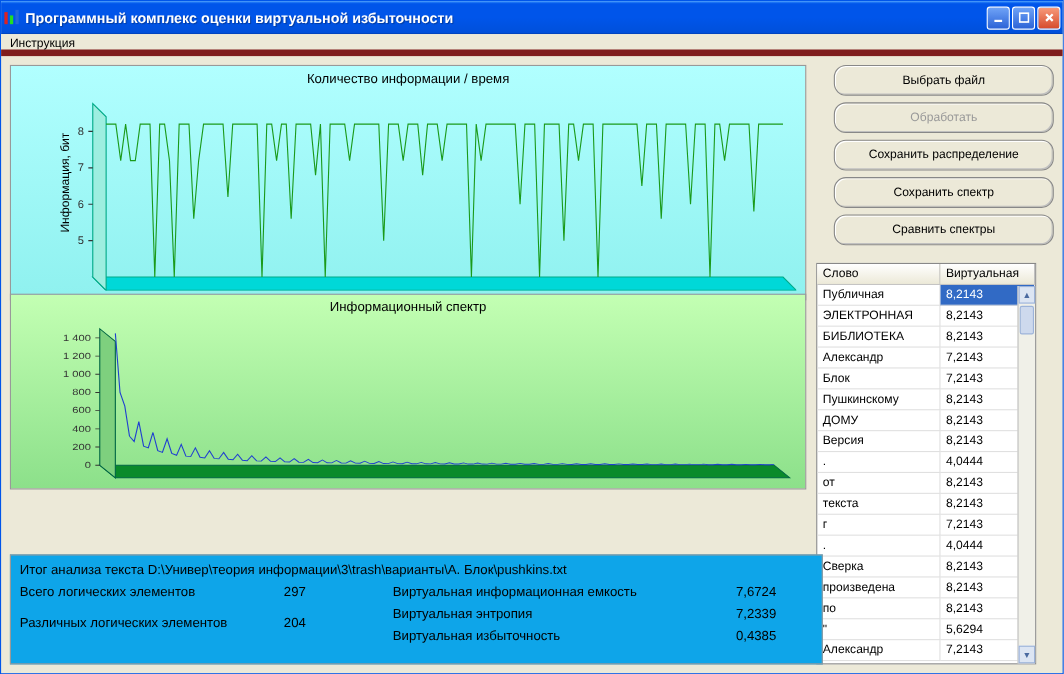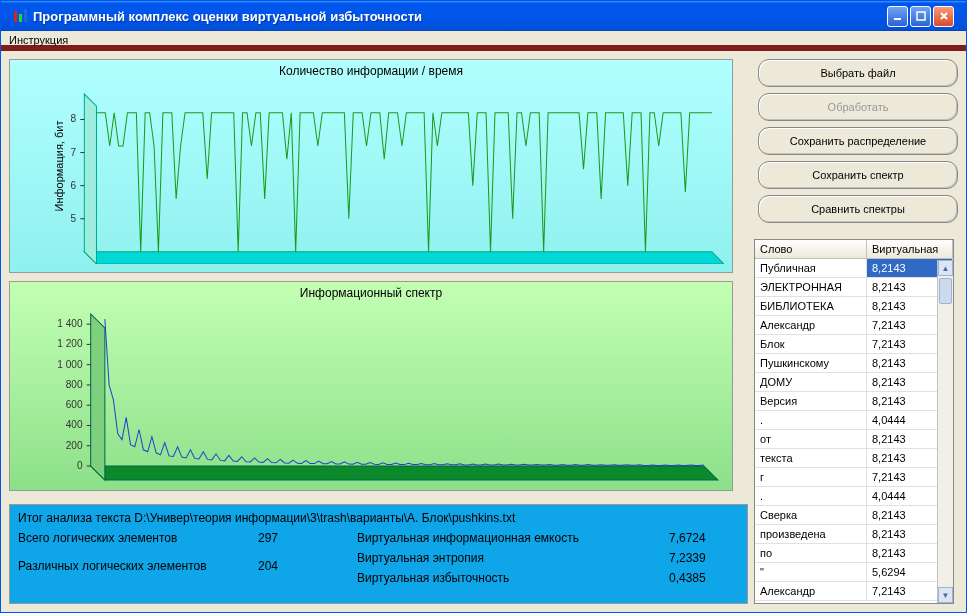--- a/index.html
+++ b/index.html
@@ -1,20 +1,20 @@
 <!DOCTYPE html>
 <html><head>
 <meta charset="utf-8">
 <style>
 * { box-sizing: border-box; margin: 0; padding: 0; }
 body { font-family: "Tahoma", "Arial", sans-serif; font-size: 11px; background: #ece9d8; overflow: hidden; }
 
 .window { width: 967px; height: 613px; background: #ece9d8; border: 1px solid #0055ea; position: relative; }
 
-.titlebar { height: 30px; background: linear-gradient(to bottom, #3a95ff 0%, #0055ea 8%, #0055ea 50%, #0050db 95%, #003eb0 100%); display: flex; align-items: center; padding: 0 12px; color: #fff; font-weight: bold; font-size: 13px; }
+.titlebar { height: 30px; background: linear-gradient(to bottom, #3a95ff 0%, #0055ea 8%, #0055ea 50%, #0050db 95%, #003eb0 100%); display: flex; align-items: center; padding: 0 2px; color: #fff; font-weight: bold; font-size: 13px; }
 .titlebar-icon { width: 16px; height: 16px; margin-right: 4px; display: inline-flex; }
 .titlebar-text { flex: 1; text-shadow: 1px 1px 1px rgba(0,0,0,.3); }
 .title-buttons { display: flex; gap: 2px; }
 .title-btn { width: 21px; height: 21px; border: 1px solid #fff; border-radius: 3px; display: flex; align-items: center; justify-content: center; font-weight: bold; font-size: 12px; color: #fff; cursor: pointer; }
 .tb-min, .tb-max { background: linear-gradient(to bottom, #6fa3f7, #2c63d6); }
 .tb-close { background: linear-gradient(to bottom, #f79a7a, #d64b2c); }
 
 .menubar { height: 20px; background: #ece9d8; border-bottom: 6px solid #7f1d1d; padding: 2px 2px; font-size: 11px; }
 .menu-item { display: inline-block; padding: 1px 6px; cursor: pointer; }
 
@@ -24,21 +24,21 @@
 .chart-box.green { background: linear-gradient(to bottom, #c3ffb3, #8ce08a); }
 .chart-title { text-align: center; font-size: 12px; padding: 4px 0 2px 0; }
 .chart-area { position: absolute; left: 8px; right: 8px; top: 26px; bottom: 8px; }
 .chart-svg { width: 100%; height: 100%; }
 .ylabel { position: absolute; left: -2px; top: 50%; transform: translateY(-50%) rotate(-90deg); transform-origin: center; font-size: 11px; white-space: nowrap; }
 
 .right-panel { position: absolute; right: 8px; top: 8px; width: 200px; }
 .btn { display: block; width: 100%; height: 28px; margin-bottom: 6px; background: #ece9d8; border: 1px solid #888; border-radius: 11px; font-size: 11px; font-family: inherit; cursor: pointer; box-shadow: inset 1px 1px 0 #fff, inset -1px -1px 0 #c0c0c0; }
 .btn:disabled { color: #999; cursor: default; }
 
-.table-wrap { position: absolute; right: 12px; top: 188px; width: 200px; bottom: 8px; border: 1px solid #888; background: #fff; display: flex; flex-direction: column; }
+.table-wrap { position: absolute; right: 24px; top: 188px; width: 200px; bottom: 8px; border: 1px solid #888; background: #fff; display: flex; flex-direction: column; }
 .table-head { display: flex; background: #ece9d8; border-bottom: 1px solid #c0c0c0; }
 .th { padding: 3px 5px; font-size: 11px; border-right: 1px solid #c0c0c0; background: linear-gradient(to bottom, #fff, #ece9d8); }
 .th1 { width: 112px; }
 .th2 { flex: 1; }
 .table-body { flex: 1; overflow: hidden; }
 .tr { display: flex; height: 19px; line-height: 19px; }
 .td { padding: 0 5px; font-size: 11px; border-right: 1px solid #e0e0e0; border-bottom: 1px solid #e0e0e0; overflow: hidden; white-space: nowrap; }
 .td1 { width: 112px; }
 .td2 { flex: 1; }
 .tr.selected .td2 { background: #316ac5; color: #fff; }
@@ -114,21 +114,21 @@
               <line x1="24" x2="28" y1="65.81818181818183" y2="65.81818181818183" stroke="#333"></line>
               <text x="20" y="68.81818181818183" text-anchor="end">7</text>
               <line x1="24" x2="28" y1="33.09090909090909" y2="33.09090909090909" stroke="#333"></line>
               <text x="20" y="36.09090909090909" text-anchor="end">8</text>
             </g>
           <polyline id="line1" fill="none" stroke="#1a9a1a" stroke-width="1" points="40.0,26.5 44.4,26.5 48.7,26.5 53.1,59.3 57.5,26.5 61.9,59.3 66.2,59.3 70.6,26.5 75.0,26.5 79.4,26.5 83.7,164.0 88.1,26.5 92.5,26.5 96.9,59.3 101.2,164.0 105.6,26.5 110.0,26.5 114.4,26.5 118.7,111.6 123.1,59.3 127.5,26.5 131.9,26.5 136.2,26.5 140.6,26.5 145.0,26.5 149.4,92.0 153.7,26.5 158.1,26.5 162.5,26.5 166.8,26.5 171.2,26.5 175.6,26.5 180.0,164.0 184.3,26.5 188.7,26.5 193.1,59.3 197.5,26.5 201.8,26.5 206.2,111.6 210.6,26.5 215.0,26.5 219.3,26.5 223.7,26.5 228.1,72.4 232.5,26.5 236.8,164.0 241.2,26.5 245.6,26.5 250.0,26.5 254.3,26.5 258.7,59.3 263.1,26.5 267.5,26.5 271.8,26.5 276.2,26.5 280.6,26.5 284.9,26.5 289.3,131.3 293.7,26.5 298.1,26.5 302.4,26.5 306.8,59.3 311.2,26.5 315.6,26.5 319.9,26.5 324.3,72.4 328.7,26.5 333.1,26.5 337.4,26.5 341.8,59.3 346.2,26.5 350.6,26.5 354.9,26.5 359.3,26.5 363.7,26.5 368.1,164.0 372.4,26.5 376.8,59.3 381.2,26.5 385.6,26.5 389.9,26.5 394.3,26.5 398.7,26.5 403.1,26.5 407.4,26.5 411.8,98.5 416.2,26.5 420.5,26.5 424.9,26.5 429.3,164.0 433.7,26.5 438.0,26.5 442.4,26.5 446.8,26.5 451.2,131.3 455.5,26.5 459.9,26.5 464.3,59.3 468.7,26.5 473.0,26.5 477.4,26.5 481.8,164.0 486.2,26.5 490.5,26.5 494.9,26.5 499.3,26.5 503.7,26.5 508.0,26.5 512.4,26.5 516.8,26.5 521.2,82.2 525.5,26.5 529.9,26.5 534.3,26.5 538.6,111.6 543.0,26.5 547.4,26.5 551.8,26.5 556.1,26.5 560.5,26.5 564.9,98.5 569.3,26.5 573.6,26.5 578.0,26.5 582.4,164.0 586.8,26.5 591.1,26.5 595.5,59.3 599.9,26.5 604.3,26.5 608.6,26.5 613.0,26.5 617.4,26.5 621.8,105.1 626.1,26.5 630.5,26.5 634.9,26.5 639.3,26.5 643.6,26.5 648.0,26.5"></polyline>
         </svg>
       </div>
     </div>
 
-    <div class="chart-box green" style="left:8px; top:230px; width:724px; height:210px;">
+    <div class="chart-box green" style="left:8px; top:216px; width:724px; height:178px;">
       <div class="chart-title">Информационный спектр</div>
       <div class="chart-area" style="left:20px;">
         <svg class="chart-svg" id="svg2" viewBox="0 0 686 174" preserveAspectRatio="none">
           <polygon points="60,158 666,158 680,172 74,172" fill="#0a8a2a" stroke="#064" stroke-width="1"></polygon>
           <polygon points="60,6 60,158 74,172 74,20" fill="#7ed07e" stroke="#064" stroke-width="1"></polygon>
           <g id="yticks2" class="axis-tick">
               <line x1="56" x2="60" y1="158" y2="158" stroke="#333"></line>
               <text x="52" y="161" text-anchor="end">0</text>
               <line x1="56" x2="60" y1="137.73333333333335" y2="137.73333333333335" stroke="#333"></line>
               <text x="52" y="140.73333333333335" text-anchor="end">200</text>

